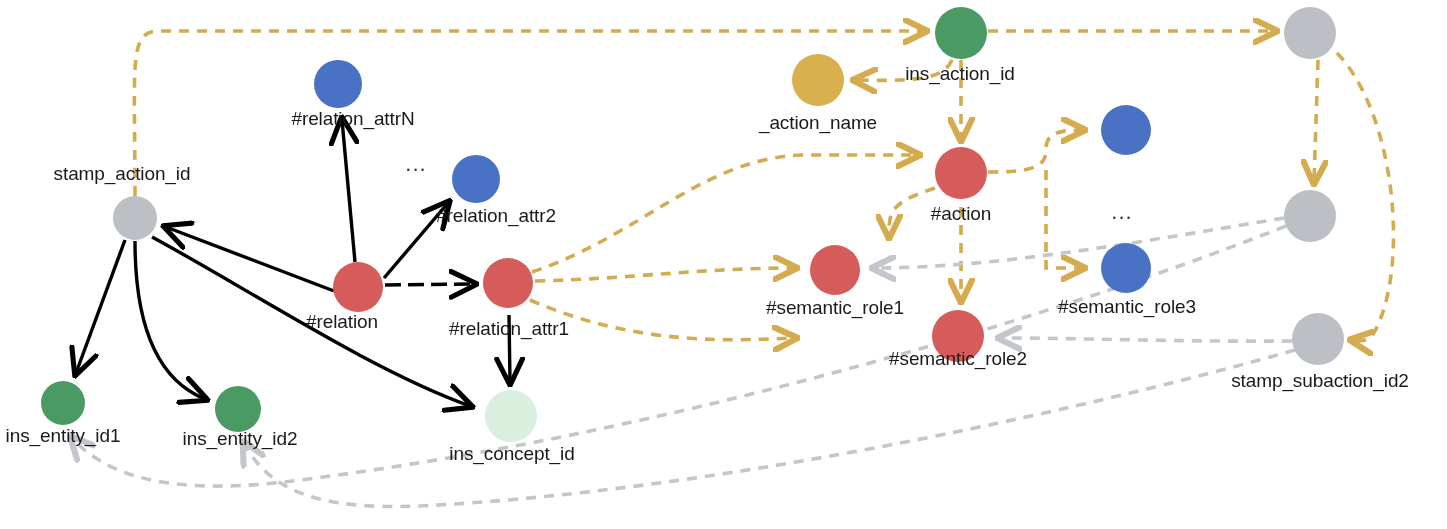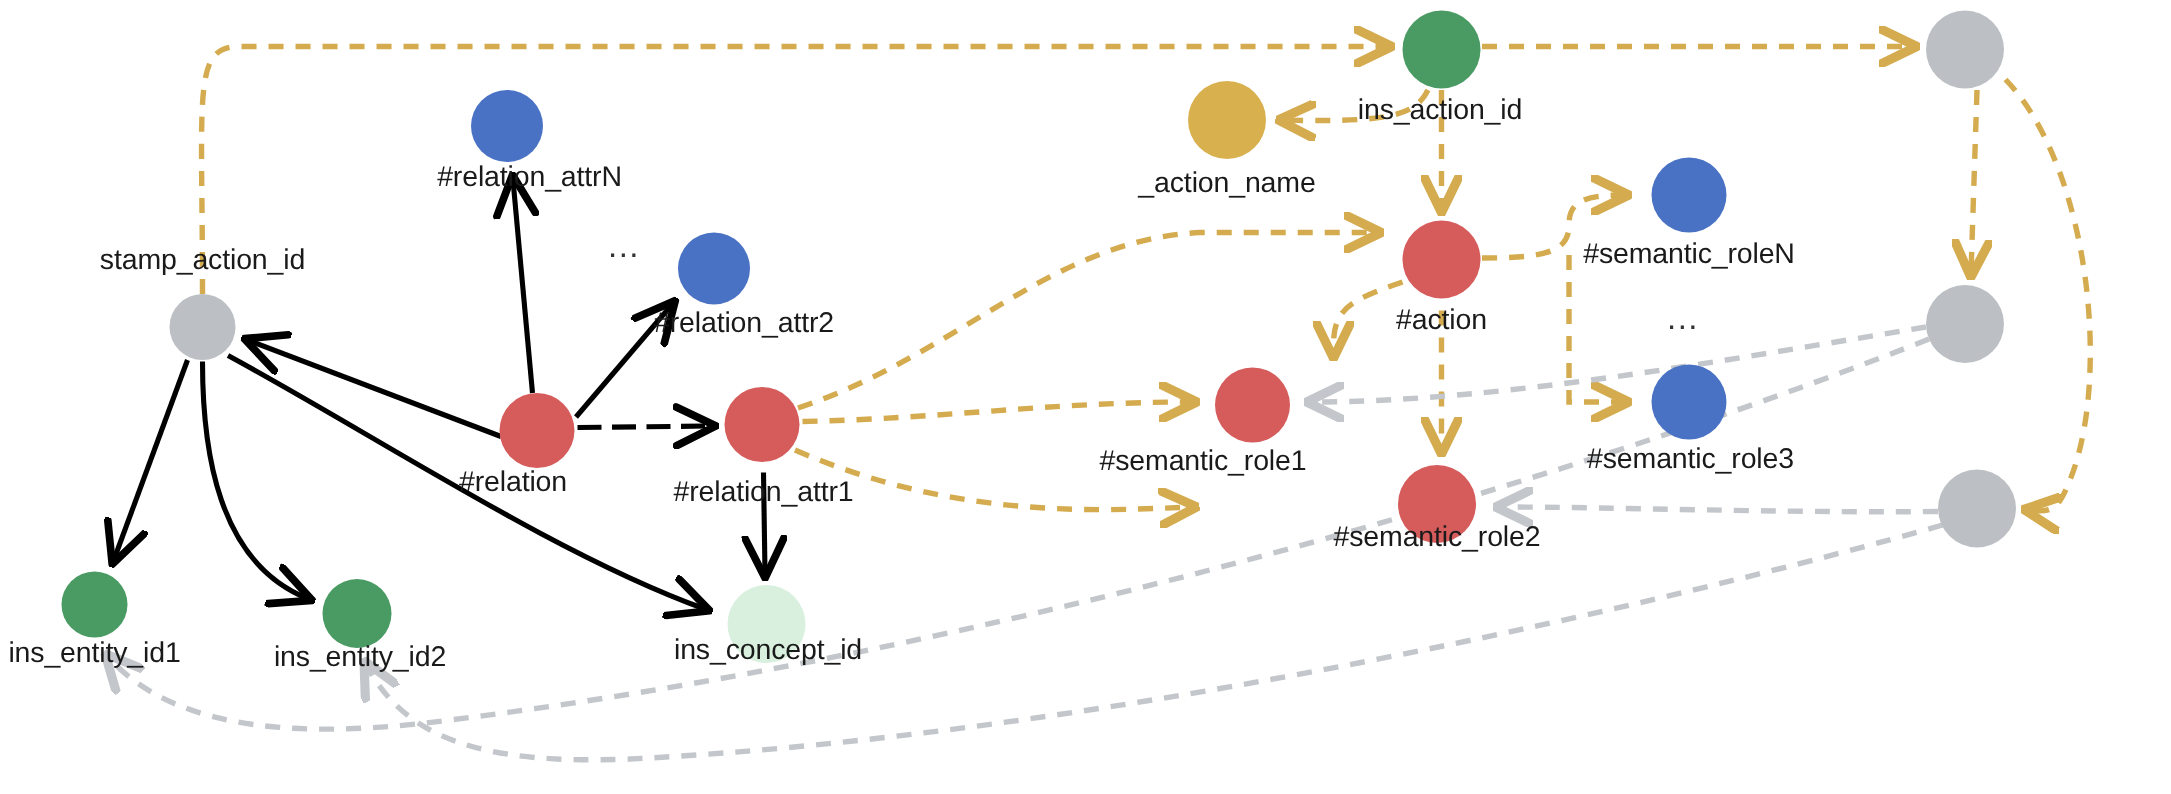--- a/index.html
+++ b/index.html
@@ -78,32 +78,32 @@
       <circle cx="835" cy="270" r="25" fill="#d65c5c"></circle>
       <circle cx="958" cy="336" r="26" fill="#d65c5c"></circle>
       <circle cx="1126" cy="130" r="25" fill="#4a72c4"></circle>
       <circle cx="1126" cy="268" r="25" fill="#4a72c4"></circle>
       <circle cx="1310" cy="33" r="26" fill="#bcc0c4"></circle>
       <circle cx="1310" cy="216" r="26" fill="#bcc0c4"></circle>
       <circle cx="1318" cy="339" r="26" fill="#bcc0c4"></circle>
     </g>
   </svg>
 
-  <div class="nlabel" style="left:135px;top:163px">stamp_action_id</div>
+  <div class="nlabel" style="left:122px;top:163px">stamp_action_id</div>
   <div class="nlabel" style="left:63px;top:425px">ins_entity_id1</div>
   <div class="nlabel" style="left:240px;top:428px">ins_entity_id2</div>
   <div class="nlabel" style="left:353px;top:108px">#relation_attrN</div>
   <div class="nlabel" style="left:496px;top:205px">#relation_attr2</div>
   <div class="nlabel" style="left:342px;top:311px">#relation</div>
   <div class="nlabel" style="left:509px;top:318px">#relation_attr1</div>
-  <div class="nlabel" style="left:512px;top:423px">ins_concept_id</div>
+  <div class="nlabel" style="left:512px;top:443px">ins_concept_id</div>
   <div class="nlabel" style="left:818px;top:112px">_action_name</div>
   <div class="nlabel" style="left:960px;top:63px">ins_action_id</div>
   <div class="nlabel" style="left:961px;top:203px">#action</div>
-  <div class="nlabel" style="left:802px;top:297px">#semantic_role1</div>
+  <div class="nlabel" style="left:835px;top:297px">#semantic_role1</div>
   <div class="nlabel" style="left:958px;top:348px">#semantic_role2</div>
-  <div class="nlabel" style="left:1126px;top:159px">#semantic_roleN</div>
   <div class="nlabel" style="left:1127px;top:296px">#semantic_role3</div>
+  <div class="nlabel" style="left:1320px;top:370px">stamp_subaction_id2</div>
 
   <div class="ell" style="left:416px;top:164px">...</div>
   <div class="ell" style="left:1122px;top:212px">...</div>
 
 </div>
 
 </body></html>

